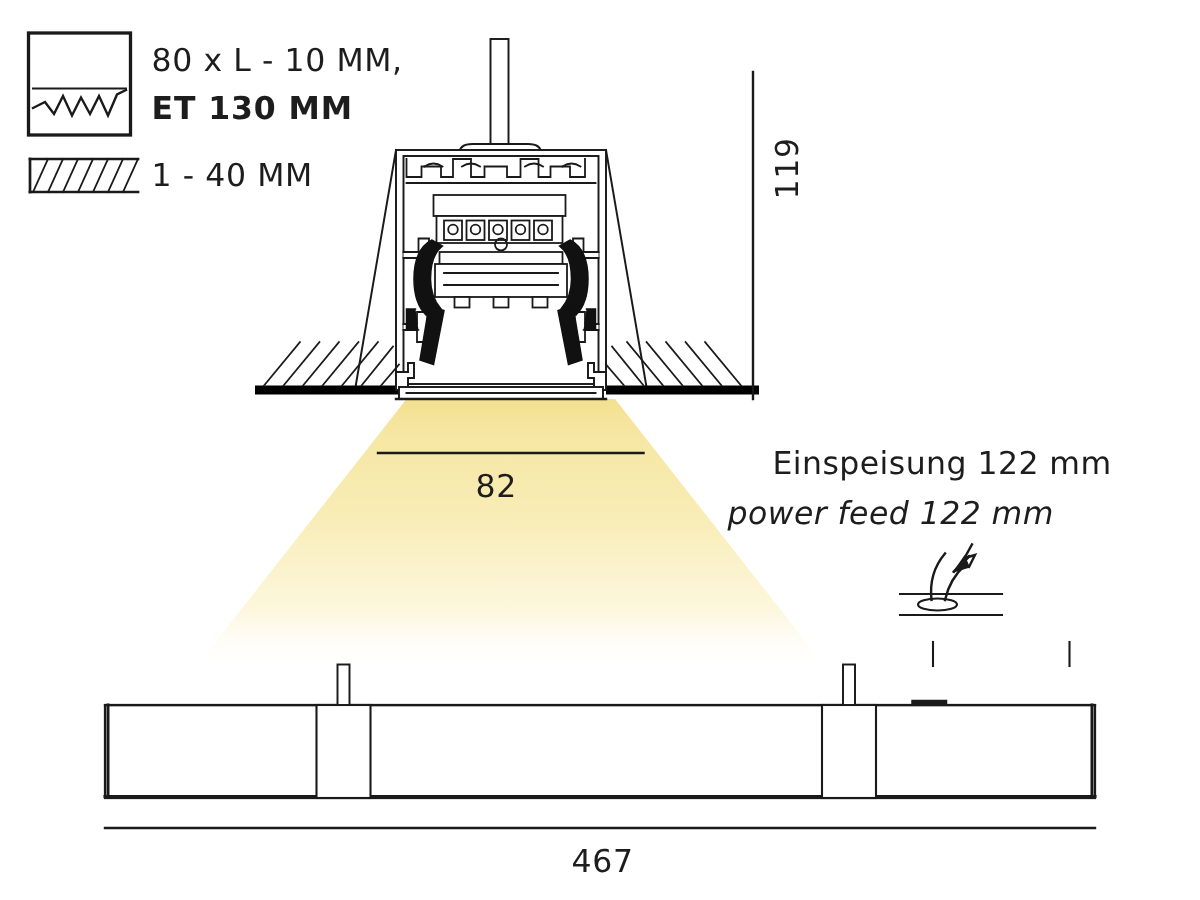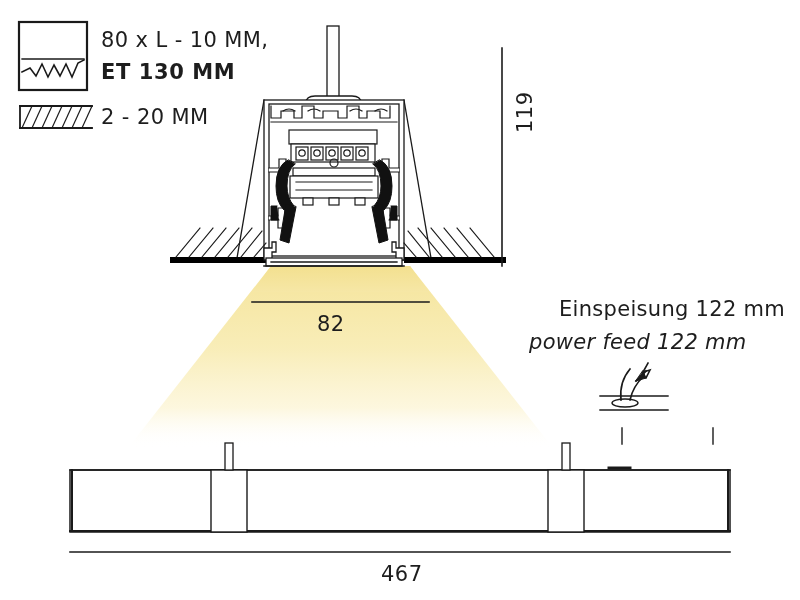--- a/index.html
+++ b/index.html
@@ -40,21 +40,20 @@
     transform-origin:left top;
   }
 
   .note-text{
     position:absolute;
     font-family:"DejaVu Sans","Liberation Sans",sans-serif;
     font-size:21px;
     color:#1d1d1d;
     white-space:nowrap;
     letter-spacing:.3px;
-    margin-left:44px;
   }
   #note-de{left:515px;top:297px;}
   #note-en{left:485px;top:330px;font-style:italic;}
 </style>
 </head>
 <body>
 
 <div id="stage">
 
   <svg class="layer" viewBox="0 0 800 600">
@@ -250,21 +249,21 @@
 
       <g>
         <line x1="70" y1="552" x2="730" y2="552" stroke-width="1.6"></line>
       </g>
 
     </g>
   </svg>
 
   <div class="legend-text" id="legend-line1">80 x L - 10 MM,</div>
   <div class="legend-text" id="legend-line2">ET 130 MM</div>
-  <div class="legend-text" id="legend-line3">2 - 20 MM</div>
+  <div class="legend-text" id="legend-line3">1 - 40 MM</div>
 
   <div class="dim-label" id="dim-92">82</div>
   <div class="dim-label" id="dim-119">119</div>
   <div class="dim-label" id="dim-886">467</div>
 
   <div class="note-text" id="note-de">Einspeisung 122 mm</div>
   <div class="note-text" id="note-en">power feed 122 mm</div>
 
 </div>
 

